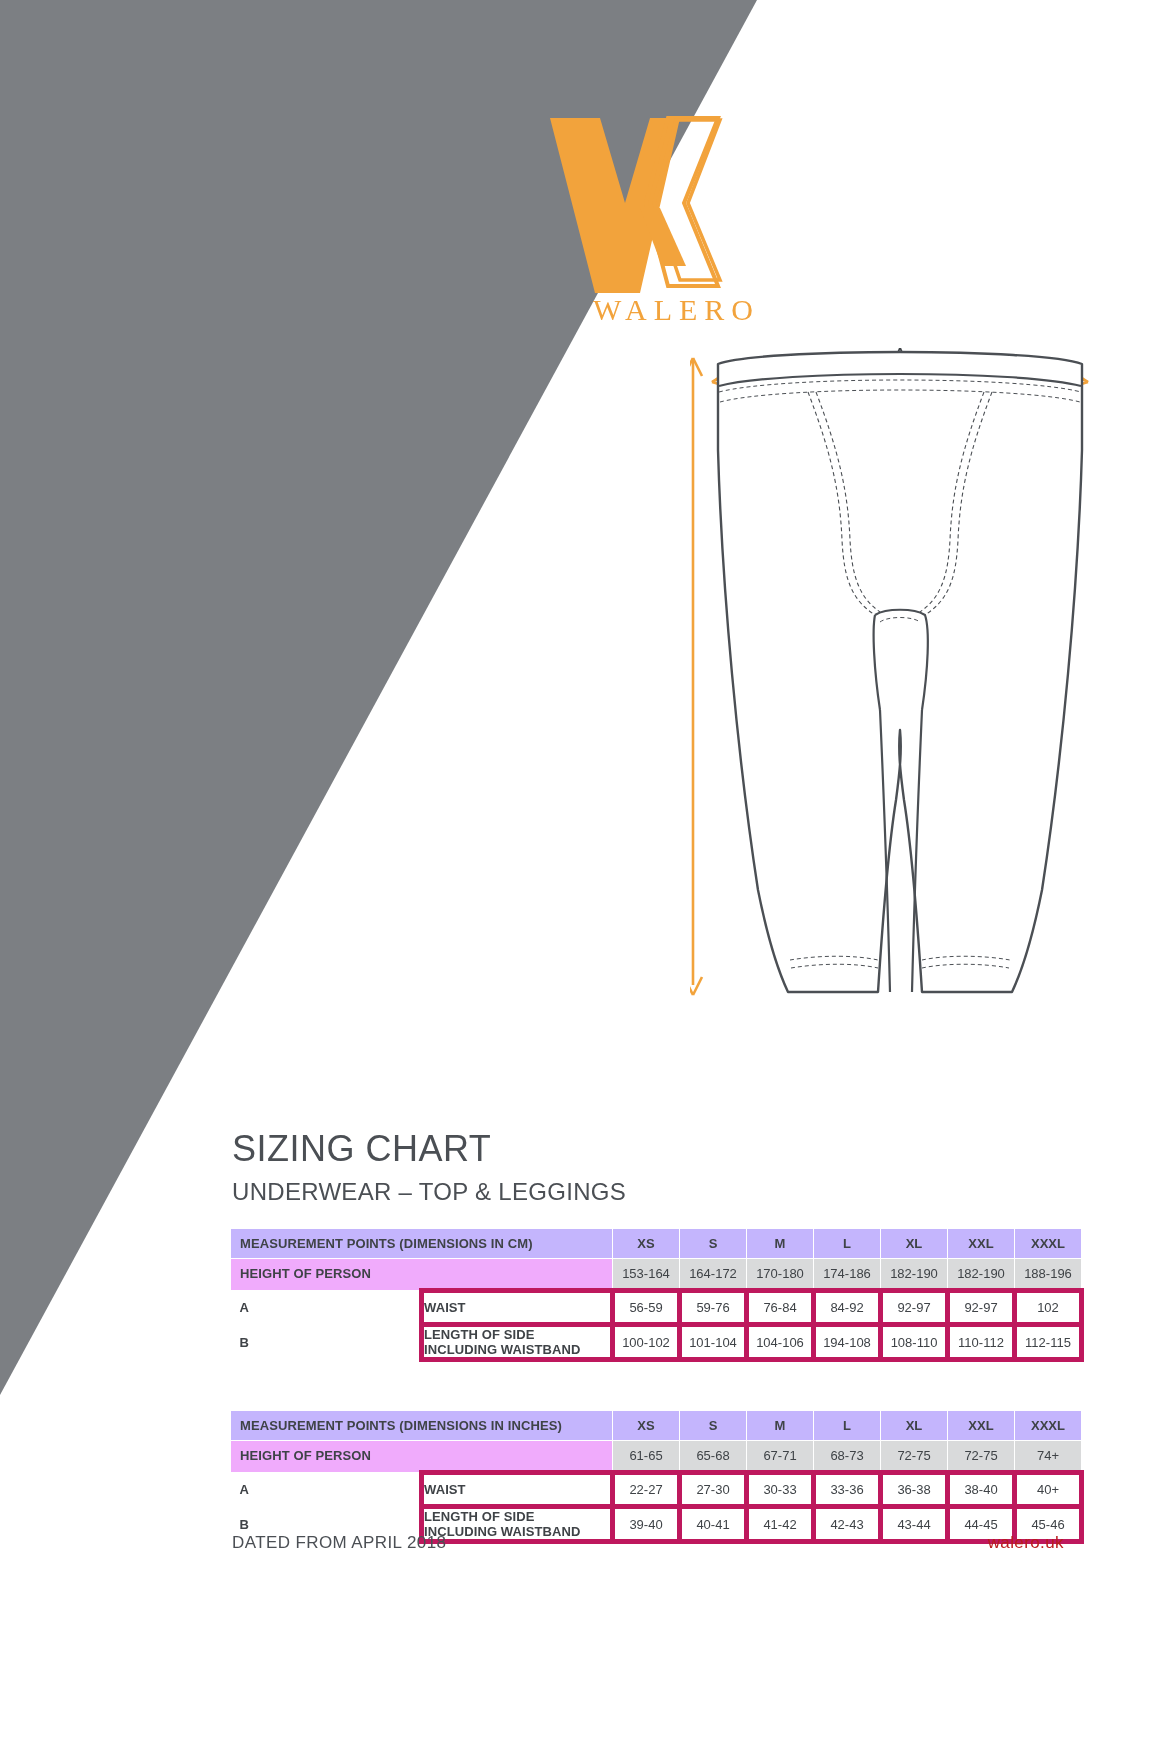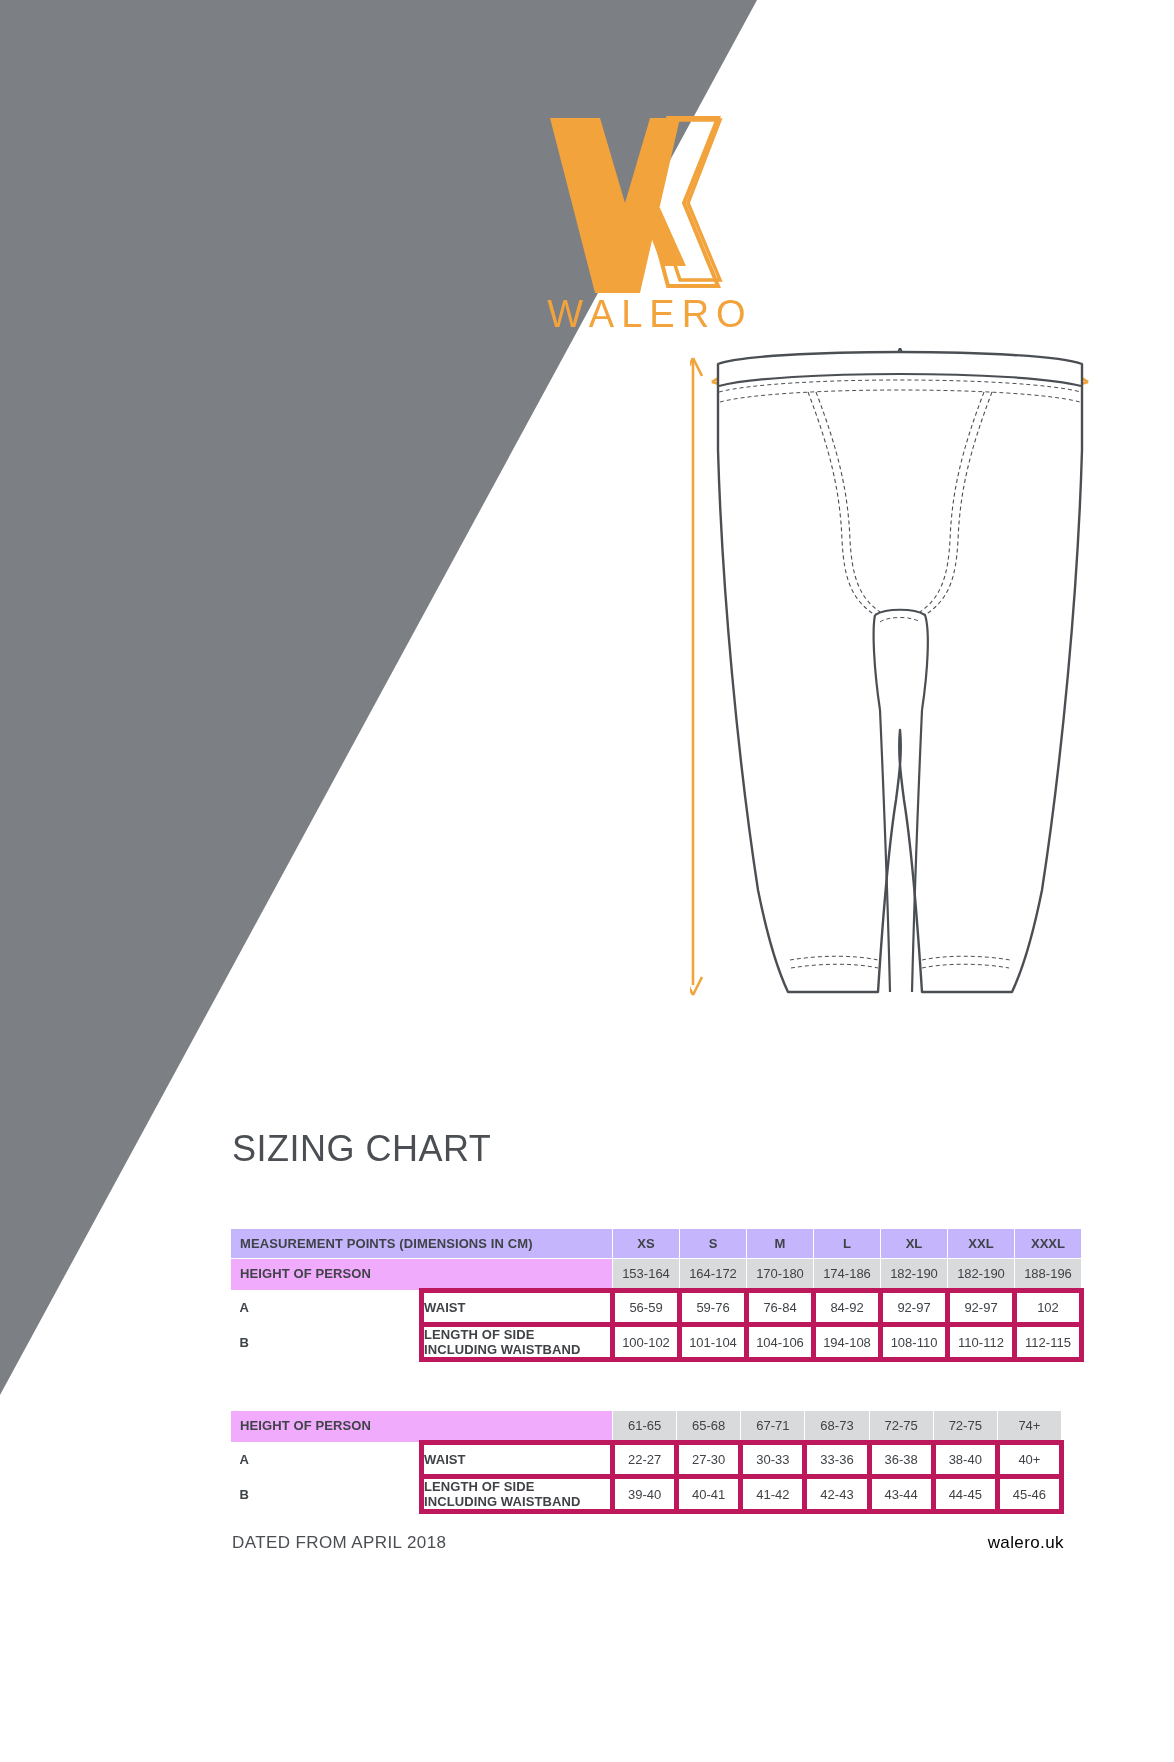--- a/index.html
+++ b/index.html
@@ -35,25 +35,25 @@
     left: 540px;
     top: 108px;
     width: 220px;
     height: 230px;
   }
   .logo-word {
     position: absolute;
     left: 0;
     top: 185px;
     width: 220px;
-    text-align: center;
+    text-align: right;
     color: #f2a33c;
-    font-size: 38px;
+    font-size: 30px;
     letter-spacing: 7px;
-    font-family: Liberation Sans, sans-serif;
+    font-family: Liberation Serif, serif;
   }
 
   
   .garment {
     position: absolute;
     left: 690px;
     top: 330px;
     width: 420px;
     height: 800px;
   }
@@ -150,21 +150,21 @@
     color: #4b4f54;
     letter-spacing: 0.4px;
   }
   .footer-right {
     position: absolute;
     left: 960px;
     top: 1533px;
     width: 104px;
     text-align: right;
     font-size: 17px;
-    color: #000000;
+    color: #b91c1c;
     letter-spacing: 0.4px;
   }
 </style>
 </head>
 <body>
 
 <div id="page">
 
   <div class="grey-wedge"></div>
 
@@ -231,20 +231,21 @@
       <path d="M190 380 C 194 470, 198 580, 200 662" fill="none" stroke="#4b4f54" stroke-width="2.2"></path>
 
       <path d="M100 630 C 130 625, 165 625, 188 630" fill="none" stroke="#4b4f54" stroke-width="1" stroke-dasharray="4 3"></path>
       <path d="M101 638 C 131 633, 166 633, 188 638" fill="none" stroke="#4b4f54" stroke-width="1" stroke-dasharray="4 3"></path>
       <path d="M232 630 C 255 625, 292 625, 320 630" fill="none" stroke="#4b4f54" stroke-width="1" stroke-dasharray="4 3"></path>
       <path d="M232 638 C 255 633, 292 633, 319 638" fill="none" stroke="#4b4f54" stroke-width="1" stroke-dasharray="4 3"></path>
     </svg>
   </div>
 
   <div class="title">SIZING CHART</div>
+  <div class="subtitle">UNDERWEAR – TOP &amp; LEGGINGS</div>
 
   <table class="tbl tbl-cm">
     <tbody>
       <tr class="row-head">
         <td class="label-col" colspan="2">MEASUREMENT POINTS (DIMENSIONS IN CM)</td>
         <td class="size-col">XS</td>
         <td class="size-col">S</td>
         <td class="size-col">M</td>
         <td class="size-col">L</td>
         <td class="size-col">XL</td>
@@ -281,20 +282,30 @@
         <td>194-108</td>
         <td>108-110</td>
         <td>110-112</td>
         <td>112-115</td>
       </tr>
     </tbody>
   </table>
 
   <table class="tbl tbl-in">
     <tbody>
+      <tr class="row-head">
+        <td class="label-col" colspan="2">MEASUREMENT POINTS (DIMENSIONS IN INCHES)</td>
+        <td class="size-col">XS</td>
+        <td class="size-col">S</td>
+        <td class="size-col">M</td>
+        <td class="size-col">L</td>
+        <td class="size-col">XL</td>
+        <td class="size-col">XXL</td>
+        <td class="size-col">XXXL</td>
+      </tr>
       <tr class="row-height">
         <td class="label-col" colspan="2">HEIGHT OF PERSON</td>
         <td>61-65</td>
         <td>65-68</td>
         <td>67-71</td>
         <td>68-73</td>
         <td>72-75</td>
         <td>72-75</td>
         <td>74+</td>
       </tr>

